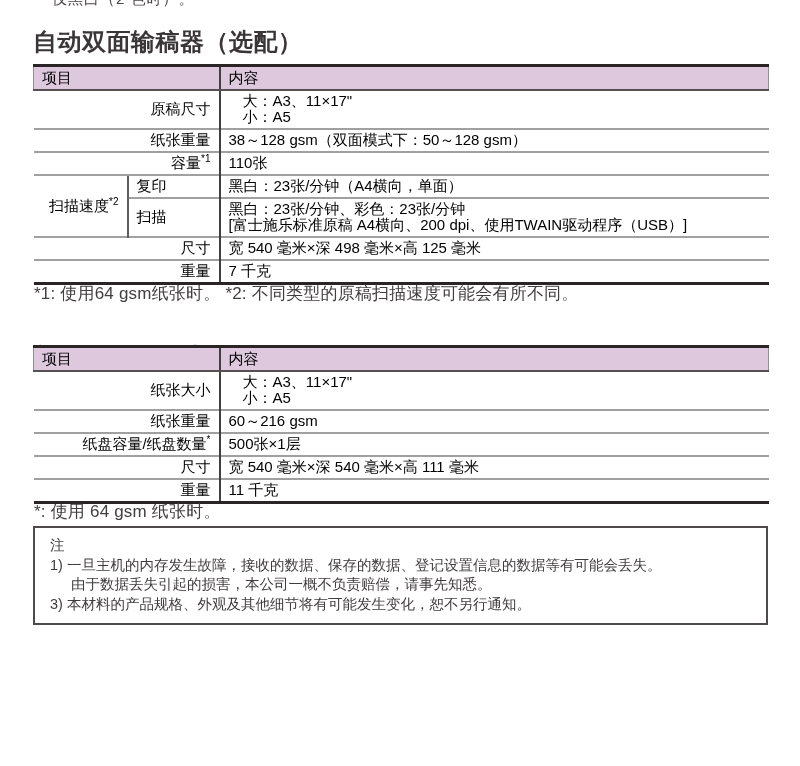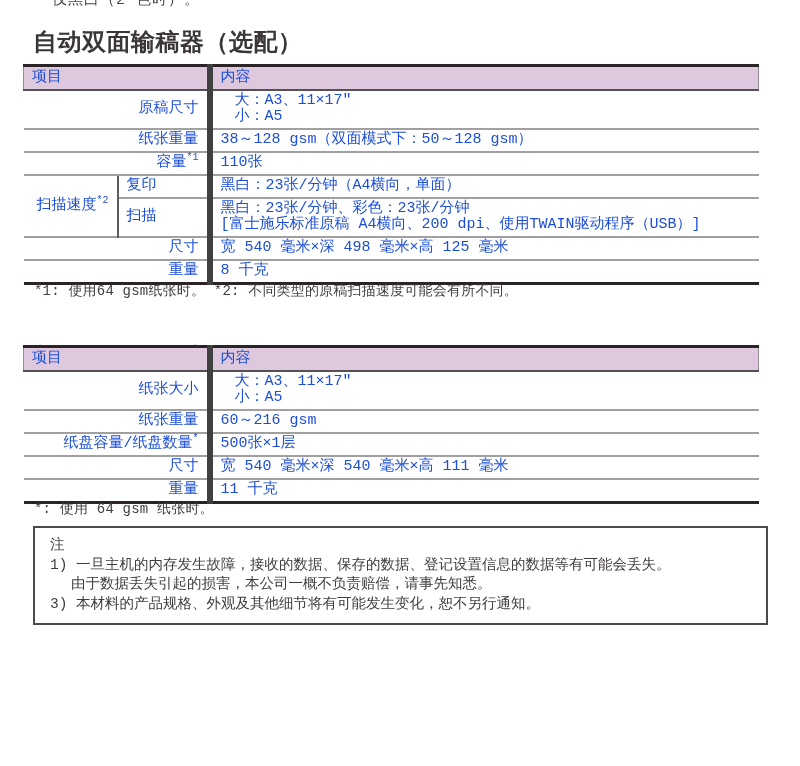--- a/index.html
+++ b/index.html
@@ -1,52 +1,52 @@
 <!DOCTYPE html>
 <html lang="zh"><head>
 <meta charset="utf-8">
 <style>
   html,body { margin:0; padding:0; background:#ffffff; }
   .page {
     position:relative; width:800px; height:766px; overflow:hidden;
     background:#ffffff; color:#3d393a;
-    font-family:Liberation Mono, monospace;
+    font-family:Liberation Sans, sans-serif;
   }
   .clipped-top {
     position:absolute; left:36px; top:-10px;
     font-size:15px; color:#4a4546; letter-spacing:1px; white-space:nowrap;
   }
   .sec-title {
     position:absolute; left:33px; margin:0;
     font-size:24px; font-weight:bold; letter-spacing:0.5px; color:#3a3537;
     white-space:nowrap;
   }
   table.spec {
-    position:absolute; left:23px; width:735px;
+    position:absolute; left:33px; width:735px;
     border-collapse:collapse; table-layout:fixed;
-    font-size:15px; line-height:16px; color:#1d4ed8;
+    font-size:15px; line-height:16px; color:#000000;
     border-top:3px solid #2a2426; border-bottom:3px solid #2a2426;
   }
   table.spec th {
     background:#ddc8de; text-align:left; font-weight:normal;
     padding:3px 8px; border-bottom:2px solid #575052;
   }
   table.spec tr.hd th:first-child { border-left:1px solid #958b93; }
   table.spec tr.hd th:last-child  { border-right:1px solid #958b93; }
   table.spec td {
     padding:2px 8px 3px 8px; vertical-align:middle;
     border-top:2px solid #a0a0a0;
   }
-  table.spec .cnt { border-left:6px solid #404040; }
+  table.spec .cnt { border-left:2px solid #404040; }
   table.spec .sub { border-left:2px solid #5d5d5d;border-radius:11px; }
   table.spec td.lbl { padding-left:10px;text-align:right; }
   .ind { padding-left:14px; }
   sup.fn { font-size:10px; vertical-align:super; line-height:0; letter-spacing:0; }
   .footnote {
-    position:absolute; left:34px; font-size:14px; color:#423e3f;
+    position:absolute; left:34px; font-size:17px; color:#423e3f;
     white-space:nowrap; letter-spacing:0.2px;
   }
   .notebox {
     position:absolute; left:33px; top:526px; width:735px; box-sizing:border-box;
     border:2px solid #4e4a4b; background:#ffffff;
     padding:8px 15px 9px 15px; font-size:14.5px; line-height:19.5px; color:#403c3d;
   }
   .notebox .nb-indent { padding-left:21px; }
 </style>
 </head>
@@ -95,21 +95,21 @@
           <div>黑白：23张/分钟、彩色：23张/分钟</div>
           <div>[富士施乐标准原稿 A4横向、200 dpi、使用TWAIN驱动程序（USB）]</div>
         </td>
       </tr>
       <tr>
         <td colspan="2" class="lbl">尺寸</td>
         <td class="cnt">宽 540 毫米×深 498 毫米×高 125 毫米</td>
       </tr>
       <tr>
         <td colspan="2" class="lbl">重量</td>
-        <td class="cnt">8 千克</td>
+        <td class="cnt">7 千克</td>
       </tr>
     </tbody>
   </table>
 
   <div class="footnote" style="top:282px;">*1: 使用64 gsm纸张时。 *2: 不同类型的原稿扫描速度可能会有所不同。</div>
 
   <h1 class="sec-title" style="top:309px;margin-top:32px;">单纸盘组件（选配）</h1>
 
   <table class="spec" style="top:345px;">
     <colgroup>

